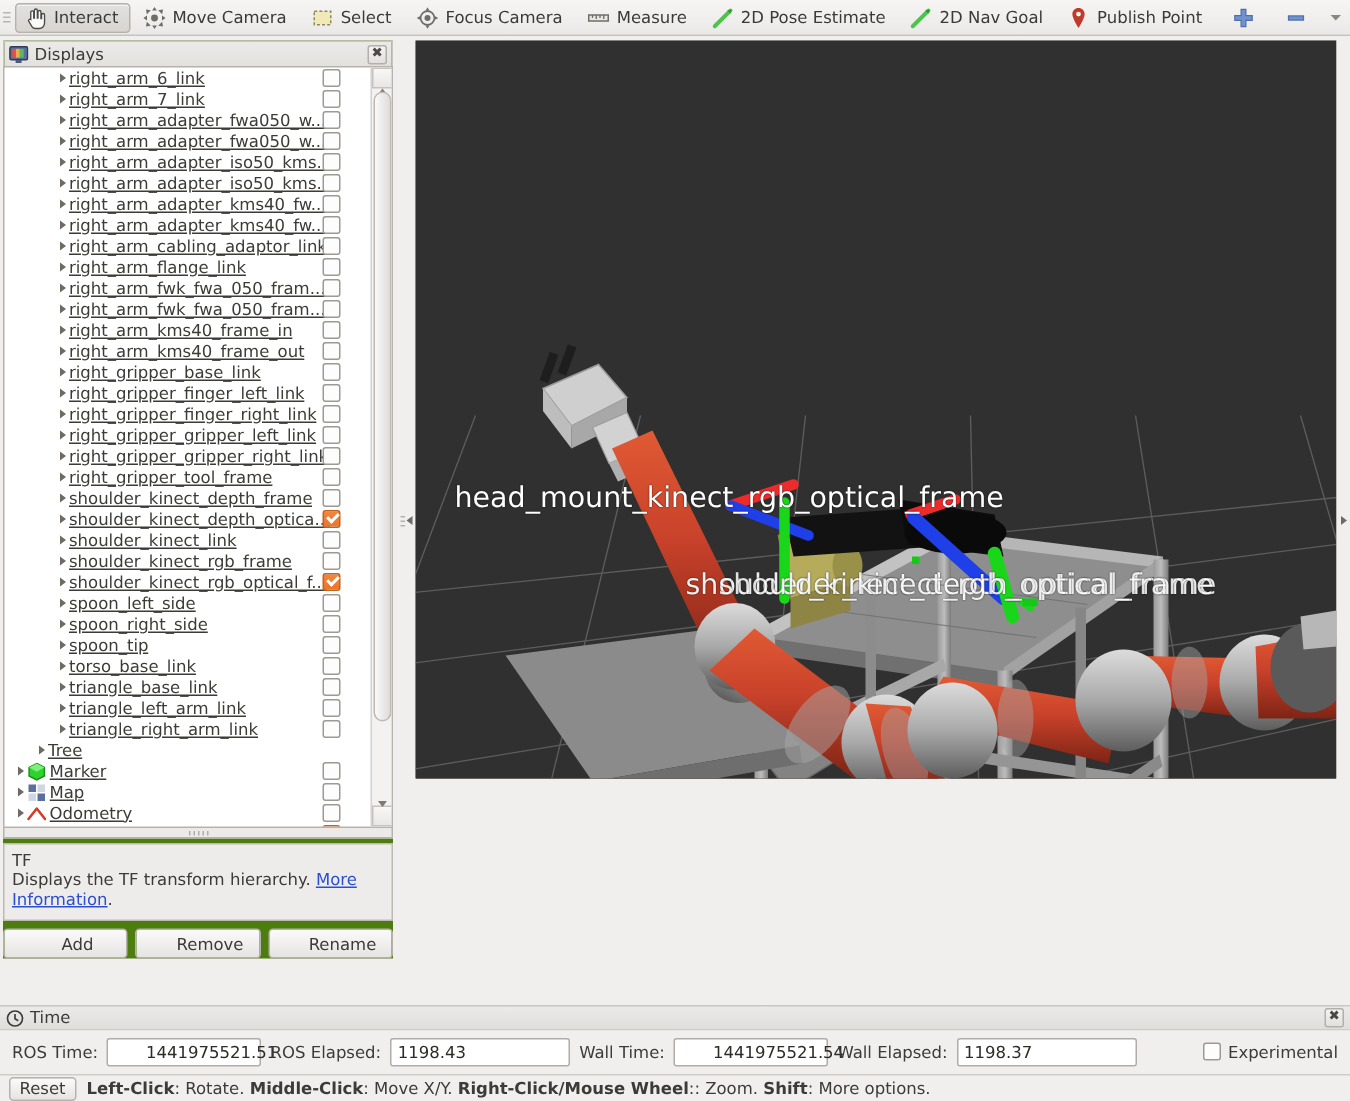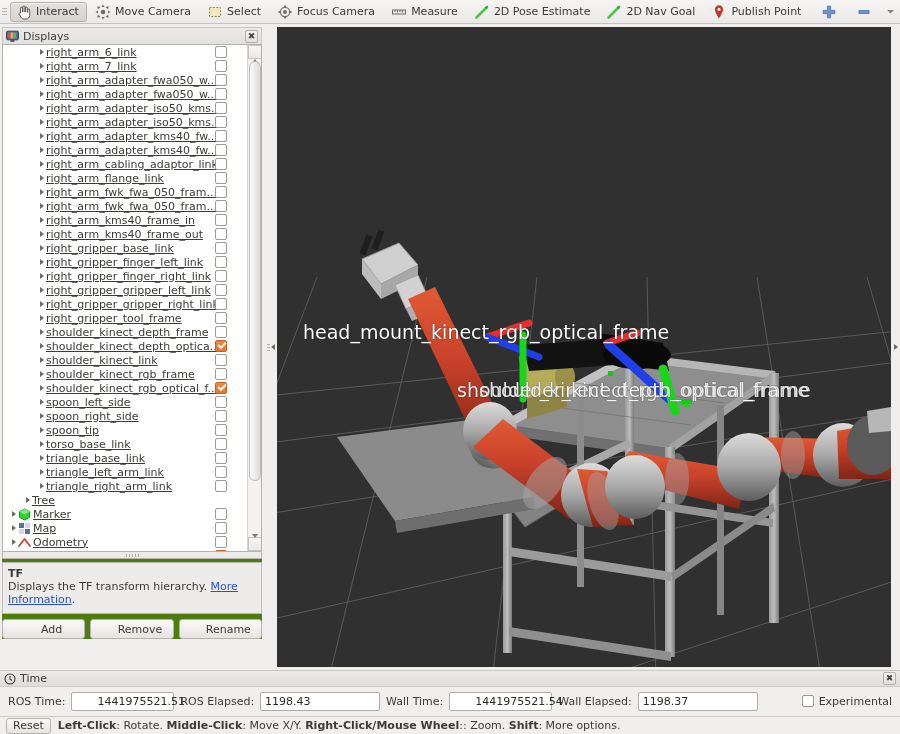--- a/index.html
+++ b/index.html
@@ -130,36 +130,36 @@
     border-right:1px solid #b6b2ad; border-bottom:1px solid #b6b2ad;
     display:flex; align-items:center; justify-content:center; gap:2px;
   }
   #tree-handle i { width:1px; height:3px; background:#b0aca7; display:block; }
 
   #desc {
     height: 52px; margin-top: 3px;
     border: 1px solid #bdb9b4; background: #eeecea;
     padding: 4px 5px; line-height: 13px; font-size: 11px;
   }
-  #desc b { font-weight: bold; }
+  #desc b { font-weight: normal; }
   #desc a { color: #2a4fd0; text-decoration: underline; }
 
   #disp-buttons {
     display: flex; gap: 5px; margin-top: 5px;
   }
   .btn {
     flex: 1; height: 20px; border: 1px solid #b5b1ac; border-radius: 3px;
     background: linear-gradient(to bottom,#fbfafa,#e6e4e1);
     display: flex; align-items: center; justify-content: center;
     font-size: 11px; color: #3b3a36; cursor: default; padding-left: 16px;
   }
 
   
   #view3d {
-    position: absolute; left: 277px; top: 27px; width: 614px; height: 640px;
+    position: absolute; left: 277px; top: 27px; width: 614px; height: 492px;
     background: #303030; overflow: hidden;
   }
   #view3d svg { display: block; }
   .frame-label {
     position: absolute; color: #ffffff; font-size: 19px;
     font-family: "DejaVu Sans", "Liberation Sans", sans-serif;
     white-space: nowrap; text-shadow: 0 0 1px #000;
     pointer-events: none;
   }
   .splitL, .splitR {

